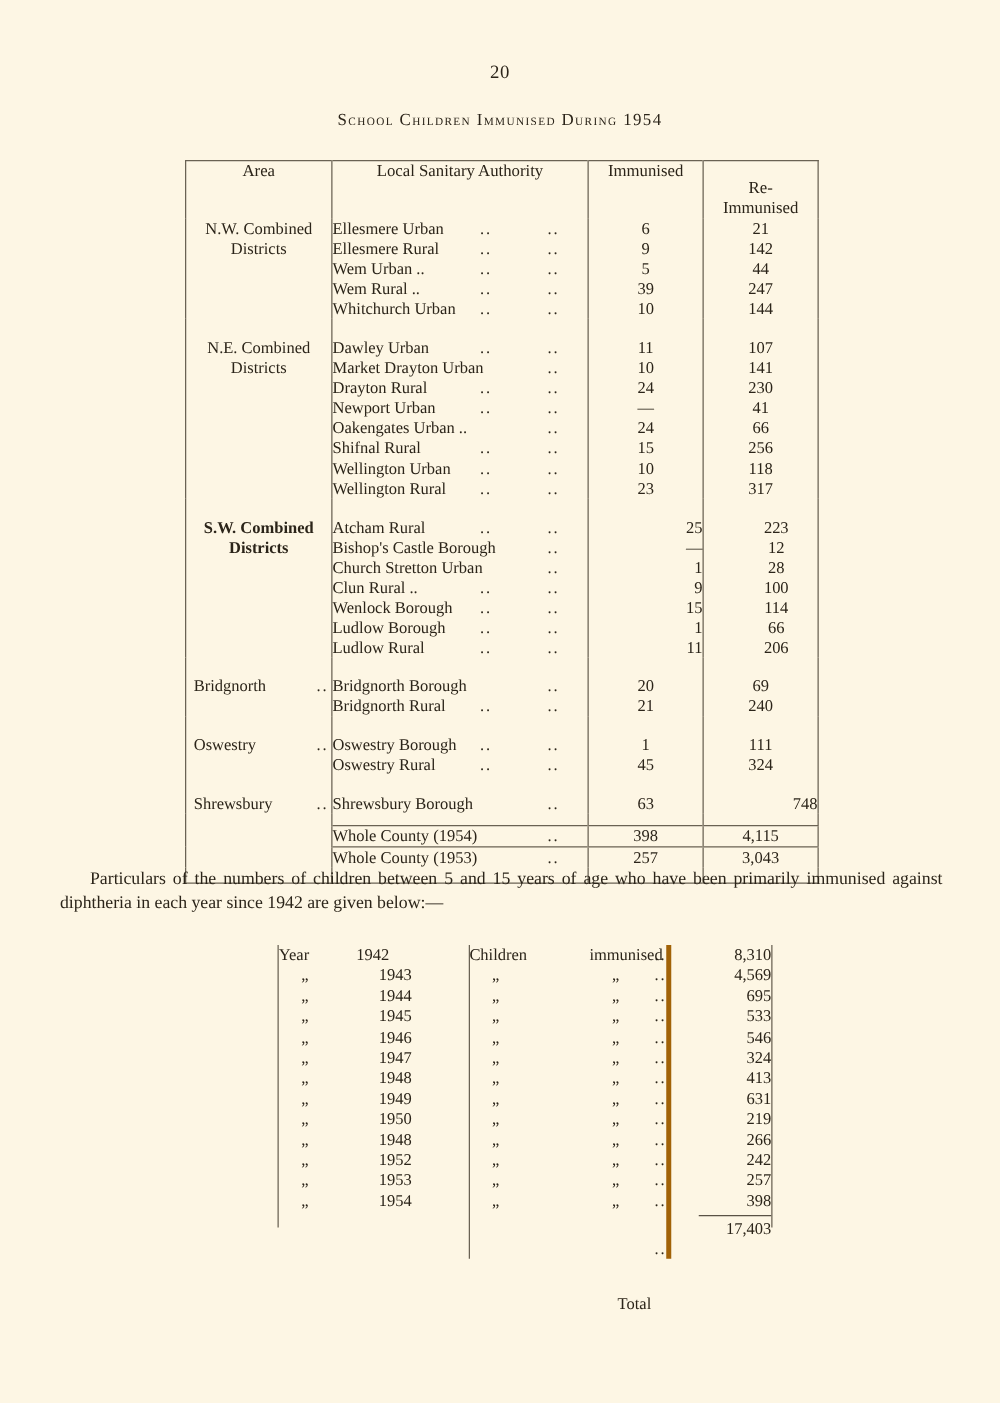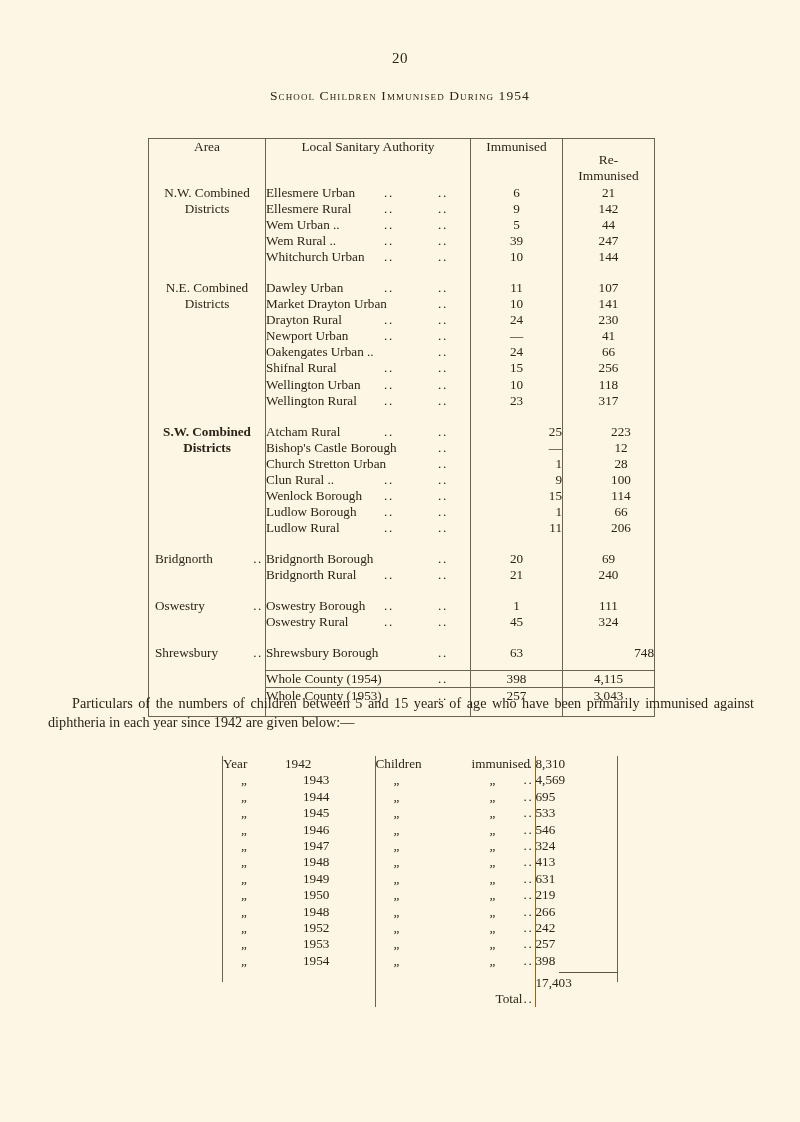--- a/index.html
+++ b/index.html
@@ -36,21 +36,21 @@
     text-align: center;
     font-size: 13.5px;
     font-variant: small-caps;
     letter-spacing: 1.1px;
   }
 
   
   .main-table-wrap {
     position: absolute;
     left: 148px;
-    top: 138px;
+    top: 128px;
     width: 506px;
   }
   table.main {
     border-collapse: collapse;
     width: 506px;
     table-layout: fixed;
     font-size: 13.2px;
   }
   table.main td, table.main th {
     padding: 0;
@@ -181,27 +181,27 @@
     border-left: 1px solid #6a6253;
   }
   .y-mid-cell .m-row { display: block; position: relative; height: 16.4px; }
   .y-mid-cell .m1 { display: inline-block; width: 96px; }
   .y-mid-cell .m2 { display: inline-block; }
   .y-mid-cell .md { position: absolute; left: 148px; letter-spacing: 1.6px; }
 
   .y-val-cell {
     padding: 5px 12px 0 0;
     line-height: 16.4px;
-    text-align: left;
-    border-left: 1px solid #a16207;
+    text-align: right;
+    border-left: 4px solid #a16207;
   }
   .y-val-cell span { display: block; height: 16.4px; }
 
   .tot-row { position: relative; height: 16.4px; }
-  .tot-label { position: absolute; right: 12px; }
+  .tot-label { position: absolute; right: 12px; margin-top: 44px; }
   .tot-dots { position: absolute; left: 148px; letter-spacing: 1.6px; }
   .tot-rule {
     border-top: 1px solid #5a5245;
     width: 58px;
     margin: 3px 0 2px auto;
   }
 </style>
 </head>
 <body>
 

